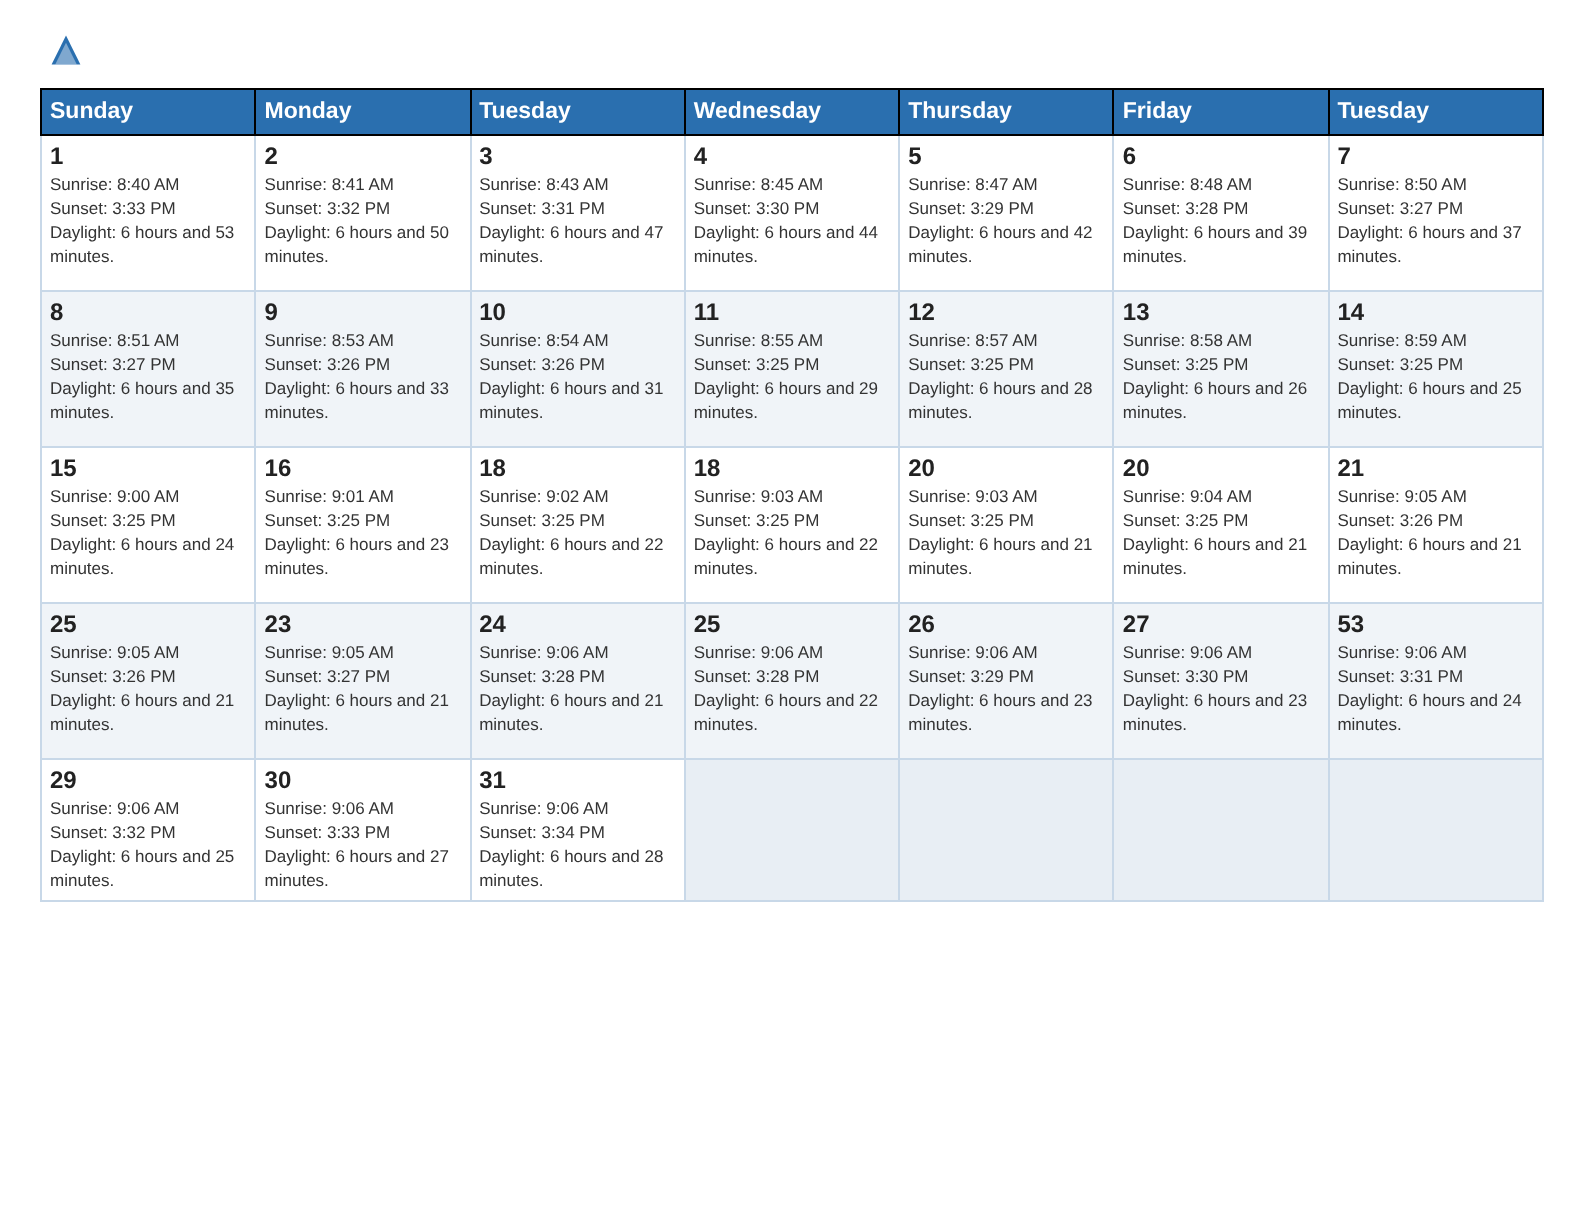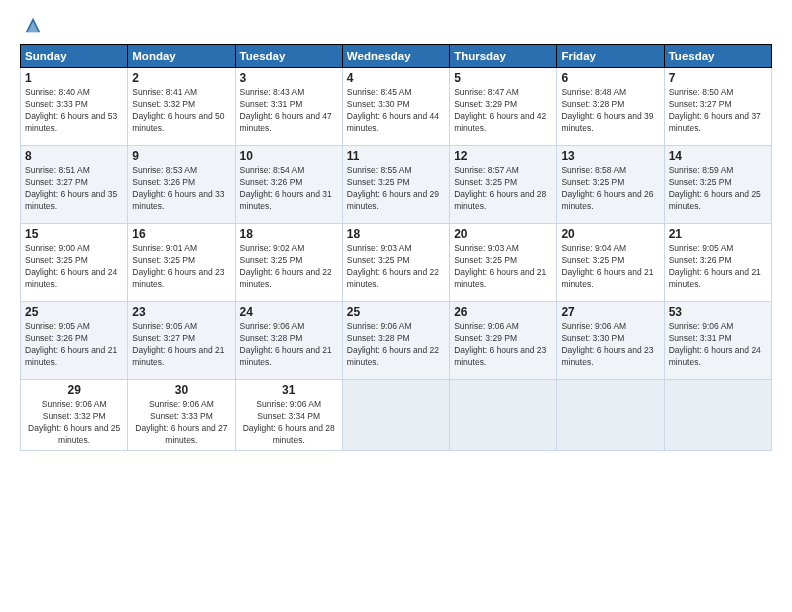--- a/index.html
+++ b/index.html
@@ -97,21 +97,20 @@
       display: block;
       margin-bottom: 2px;
     }
     .day-info {
       font-size: 8.5px;
       line-height: 1.4;
       color: #333;
     }
     .last-row td {
       height: 70px;
-      text-align: center;
     }
   </style>
 </head>
 <body>
 
 <div class="page">
   <div class="header">
     <div class="logo">
       <div class="logo-text">
         <span class="logo-general"></span>

